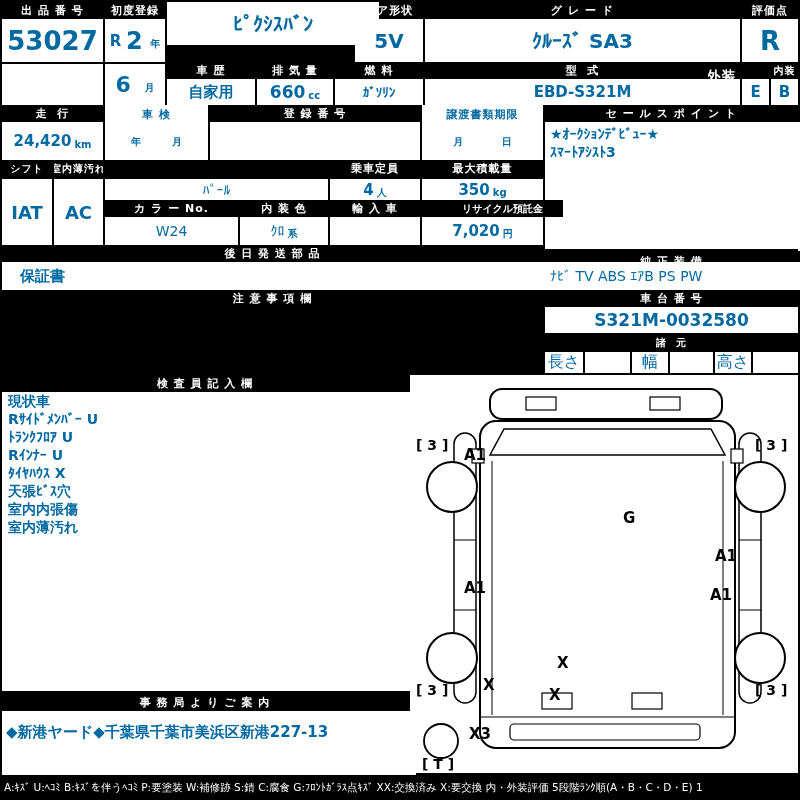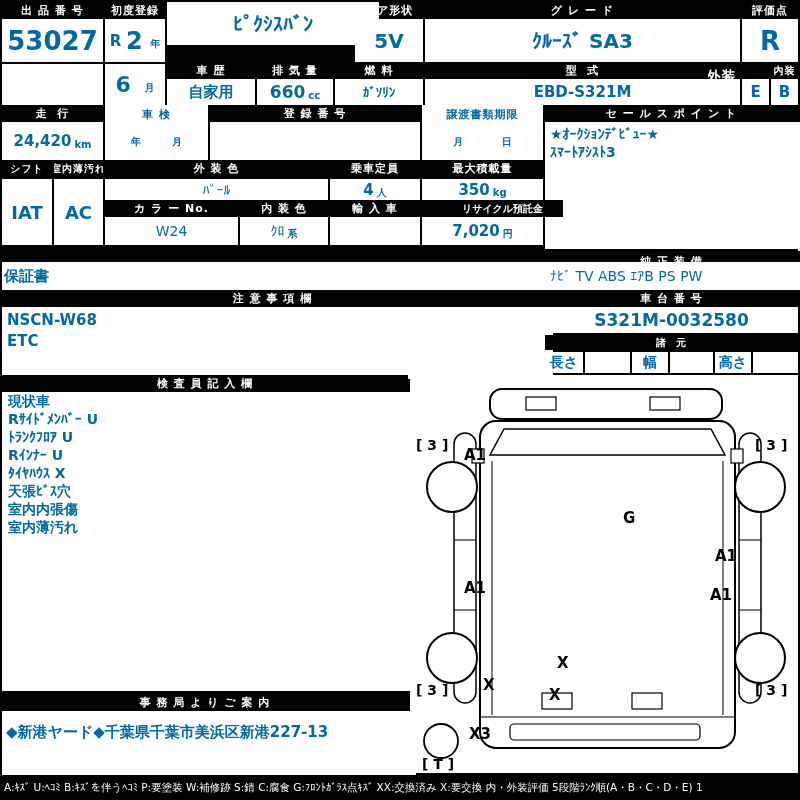--- a/index.html
+++ b/index.html
@@ -16,21 +16,21 @@
   .b16{font-size:17px;font-weight:700;}
   .b15{font-size:15px;font-weight:700;}
   .b14{font-size:14px;font-weight:400;}
   .b13{font-size:13px;font-weight:700;}
   .unit{font-size:10px;font-weight:700;margin-left:3px;align-self:center;padding-top:6px;}
   .coltop{flex-direction:column;justify-content:flex-start;align-items:flex-start;}
   .minihdr{font-size:11px;font-weight:700;align-self:center;margin-top:2px;letter-spacing:1px;}
   .miniunits{display:flex;width:80%;justify-content:space-around;font-size:10px;font-weight:700;margin-top:13px;align-self:center;}
   .line14{font-size:14px;font-weight:700;line-height:18px;white-space:pre;}
   .line15{font-size:15px;font-weight:700;line-height:21px;white-space:pre;}
-  .lbl10{font-size:14px;font-weight:700;}
+  .lbl10{font-size:16px;font-weight:400;}
   .diagram{position:absolute;left:410px;top:375px;width:388px;height:398px;background:#fff;}
   .mark{position:absolute;font-size:15px;font-weight:700;color:#000;white-space:pre;}
   .legend{position:absolute;left:0;top:775px;width:800px;height:25px;background:#000;color:#fff;font-size:10.5px;display:flex;align-items:center;padding-left:4px;white-space:nowrap;overflow:hidden;}
 </style>
 </head>
 <body>
 
 <div id="sheet">
 
   <div class="hdr" style="left:2px;top:2px;width:101px;height:17px">出 品 番 号</div>
@@ -121,21 +121,20 @@
   </div>
 
   <div class="hdr" style="left:545px;top:105px;width:253px;height:17px">セ ー ル ス ポ イ ン ト</div>
   <div class="cell coltop" style="left:545px;top:122px;width:253px;height:123px;padding:3px 5px">
     <div class="line14">★ｵｰｸｼｮﾝﾃﾞﾋﾞｭｰ★</div>
     <div class="line14">ｽﾏｰﾄｱｼｽﾄ3</div>
   </div>
 
   <div class="hdr" style="left:2px;top:160px;width:50px;height:17px;font-size:10px">シフト</div>
   <div class="hdr" style="left:54px;top:160px;width:49px;height:17px;font-size:10px">室内薄汚れ</div>
-  <div class="hdr" style="left:105px;top:160px;width:223px;height:17px">外 装 色</div>
   <div class="hdr" style="left:330px;top:160px;width:90px;height:17px">乗車定員</div>
   <div class="hdr" style="left:422px;top:160px;width:121px;height:17px">最大積載量</div>
 
   <div class="cell" style="left:2px;top:179px;width:50px;height:66px">
     <span class="b18">IAT</span>
   </div>
   <div class="cell" style="left:54px;top:179px;width:49px;height:66px">
     <span class="b18">AC</span>
   </div>
   <div class="cell" style="left:105px;top:179px;width:223px;height:21px">
@@ -161,33 +160,30 @@
   <div class="cell" style="left:240px;top:217px;width:88px;height:28px">
     <span class="b14">ｸﾛ</span>
     <span class="unit">系</span>
   </div>
   <div class="cell" style="left:330px;top:217px;width:90px;height:28px"></div>
   <div class="cell" style="left:422px;top:217px;width:121px;height:28px">
     <span class="b15">7,020</span>
     <span class="unit">円</span>
   </div>
 
-  <div class="cell" style="left:2px;top:262px;width:541px;height:28px;justify-content:flex-start;padding-left:2px">
+  <div class="hdr" style="left:2px;top:245px;width:541px;height:17px">後 日 発 送 部 品</div>
+  <div class="cell" style="left:2px;top:262px;width:541px;height:28px;justify-content:flex-start;padding-left:18px">
     <span class="b15">保証書</span>
   </div>
   <div class="hdr" style="left:545px;top:249px;width:253px;height:25px">純 正 装 備</div>
   <div class="cell" style="left:545px;top:262px;width:253px;height:28px;justify-content:flex-start;padding-left:5px">
     <span class="b14">ﾅﾋﾞ TV ABS ｴｱB PS PW</span>
   </div>
 
   <div class="hdr" style="left:2px;top:290px;width:541px;height:17px">注 意 事 項 欄</div>
-  <div class="cell coltop" style="left:2px;top:307px;width:541px;height:66px;padding:3px 5px">
-    <div class="line15">NSCN-W68</div>
-    <div class="line15">ETC</div>
-  </div>
 
   <div class="hdr" style="left:545px;top:290px;width:253px;height:17px">車 台 番 号</div>
   <div class="cell" style="left:545px;top:307px;width:253px;height:26px">
     <span class="b17">S321M-0032580</span>
   </div>
   <div class="hdr" style="left:545px;top:335px;width:253px;height:15px;font-size:10px">諸  元</div>
   <div class="cell" style="left:545px;top:352px;width:38px;height:21px">
     <span class="lbl10">長さ</span>
   </div>
   <div class="cell" style="left:585px;top:352px;width:45px;height:21px"></div>

